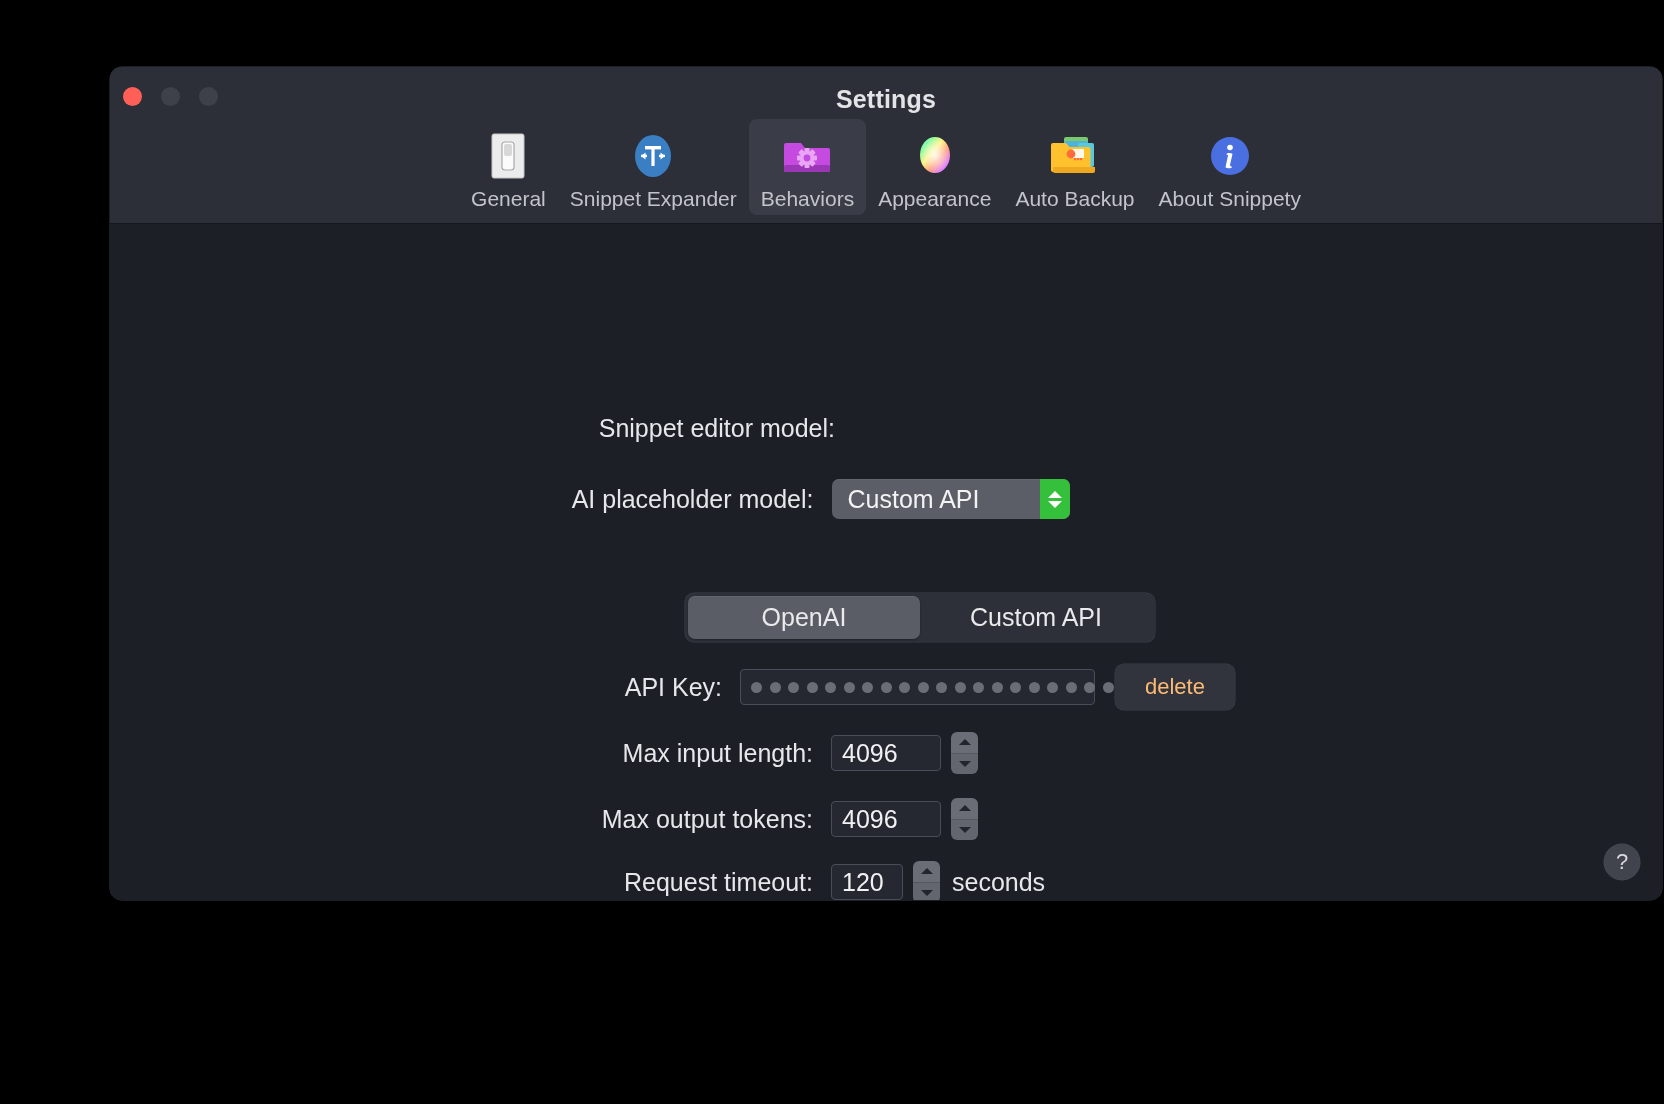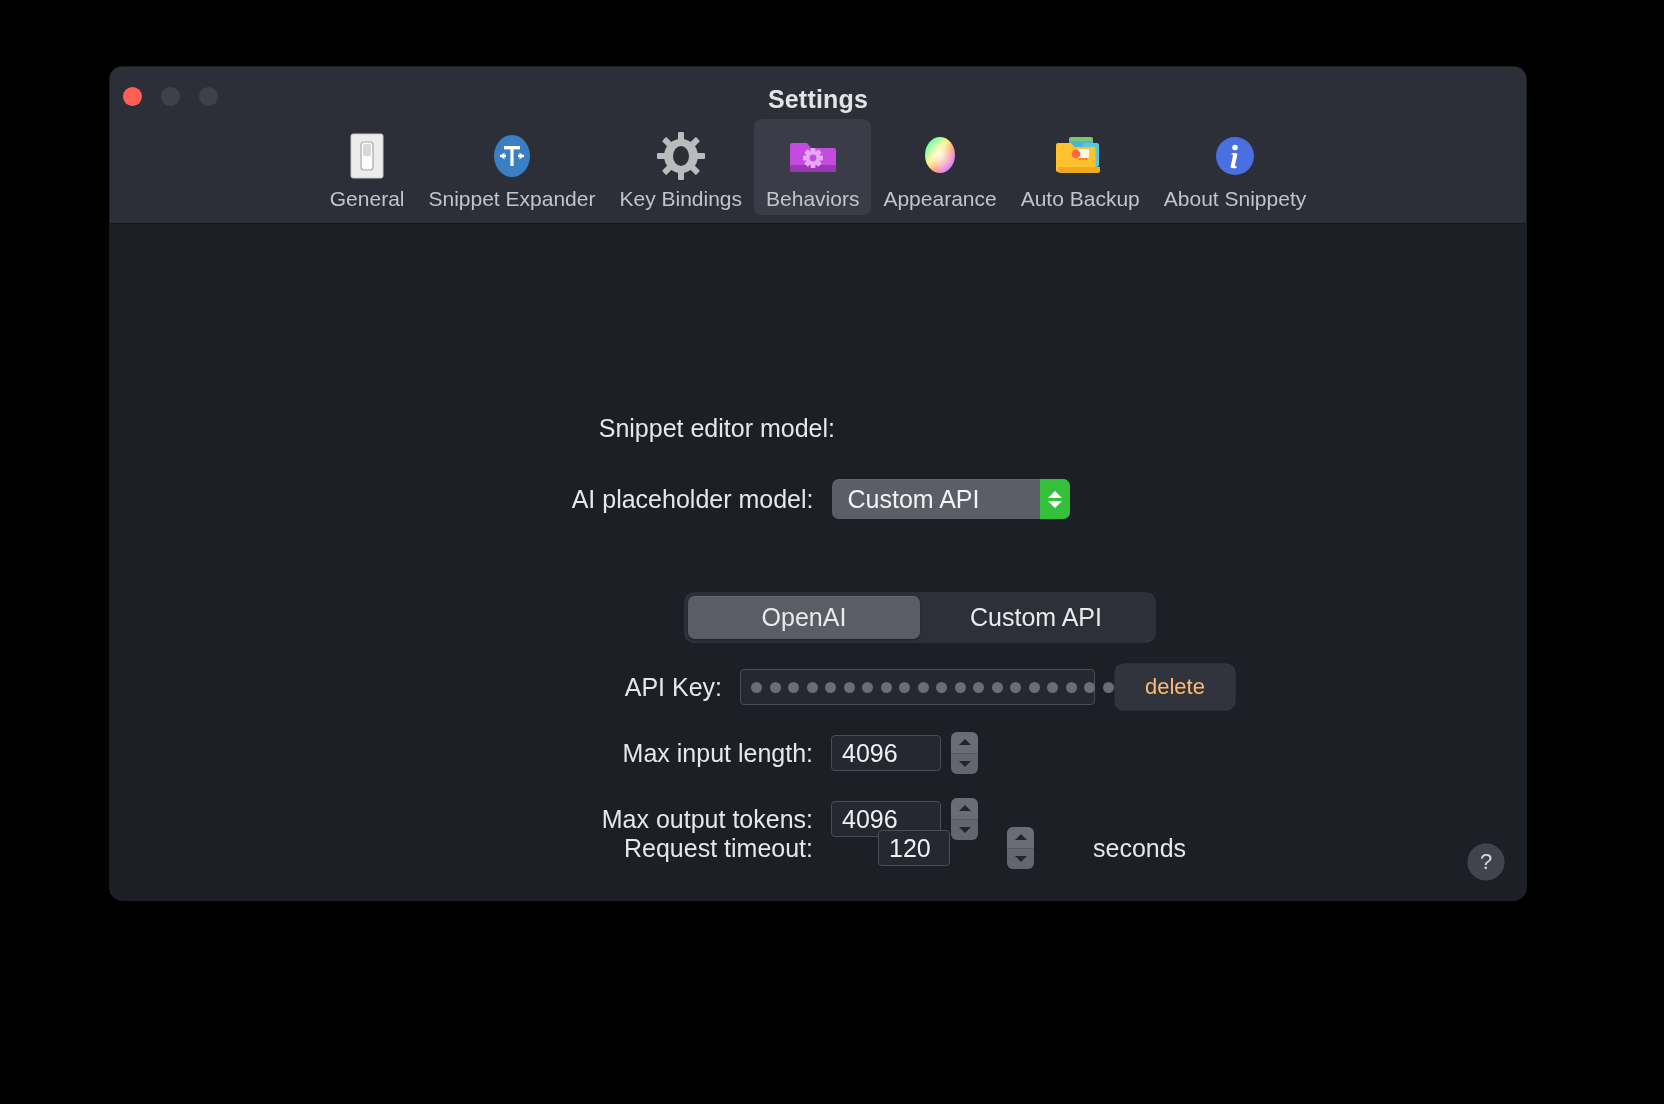--- a/index.html
+++ b/index.html
@@ -10,21 +10,21 @@
     height: 1104px;
     overflow: hidden;
     font-family: "Liberation Sans", sans-serif;
   }
 
   
   #window {
     position: absolute;
     left: 110px;
     top: 67px;
-    width: 1416px;
+    width: 1552px;
     height: 833px;
     background: #1d1f27;
     border-radius: 12px;
     box-shadow: 0 0 0 0.5px #3a3d46;
     overflow: hidden;
     display: flex;
     flex-direction: column;
   }
 
   
@@ -317,41 +317,20 @@
             <rect x="23.4" y="15" width="3.2" height="20" fill="#ffffff"></rect>
             <path d="M13 25 L17.5 21.5 L17.5 28.5 Z" fill="#ffffff"></path>
             <rect x="13" y="23.7" width="6" height="2.4" fill="#ffffff"></rect>
             <path d="M37 25 L32.5 21.5 L32.5 28.5 Z" fill="#ffffff"></path>
             <rect x="31" y="23.7" width="6" height="2.4" fill="#ffffff"></rect>
           </svg>
         </div>
         <div class="tb-label">Snippet Expander</div>
       </div>
 
-      <div class="tb-item">
-        <div class="tb-icon">
-          <svg width="50" height="50" viewBox="0 0 50 50">
-            <g fill="#b9bbbe">
-              <circle cx="25" cy="25" r="17"></circle>
-            </g>
-            <g fill="#b9bbbe">
-              <rect x="22" y="1" width="6" height="10" rx="1"></rect>
-              <rect x="22" y="39" width="6" height="10" rx="1"></rect>
-              <rect x="1" y="22" width="10" height="6" rx="1"></rect>
-              <rect x="39" y="22" width="10" height="6" rx="1"></rect>
-              <rect x="22" y="1" width="6" height="10" rx="1" transform="rotate(45 25 25)"></rect>
-              <rect x="22" y="39" width="6" height="10" rx="1" transform="rotate(45 25 25)"></rect>
-              <rect x="1" y="22" width="10" height="6" rx="1" transform="rotate(45 25 25)"></rect>
-              <rect x="39" y="22" width="10" height="6" rx="1" transform="rotate(45 25 25)"></rect>
-            </g>
-            <ellipse cx="25" cy="25" rx="8" ry="10" fill="#2c2f38"></ellipse>
-          </svg>
-        </div>
-        <div class="tb-label">Key Bindings</div>
-      </div>
 
       <div class="tb-item selected">
         <div class="tb-icon">
           <svg width="50" height="50" viewBox="0 0 50 50">
             <path d="M4 12 h15 l4 5 h23 a2 2 0 0 1 2 2 v20 a2 2 0 0 1 -2 2 h-42 a2 2 0 0 1 -2 -2 v-25 a2 2 0 0 1 2 -2 z" fill="#c44ae0"></path>
             <rect x="2" y="34" width="46" height="7" rx="2" fill="#9b36b5"></rect>
             <g fill="#e8a6f5">
               <circle cx="25" cy="27" r="7"></circle>
               <rect x="22.5" y="17" width="5" height="6" rx="1"></rect>
               <rect x="22.5" y="31" width="5" height="6" rx="1"></rect>
@@ -499,21 +478,21 @@
       <div class="stepper">
         <div class="stepper-half">
             <span class="schev up"></span>
           </div>
         <div class="stepper-half bottom">
             <span class="schev down"></span>
           </div>
       </div>
     </div>
 
-    <div class="row" style="left:400px; top:603px;gap:47px;">
+    <div class="row" style="left:400px; top:637px;">
       <div class="flabel" style="width:303px;">Request timeout:</div>
       <div class="textfield" style="margin-left:18px; width:72px;">
         <span class="val">120</span>
       </div>
       <div class="stepper">
         <div class="stepper-half">
             <span class="schev up"></span>
           </div>
         <div class="stepper-half bottom">
             <span class="schev down"></span>

